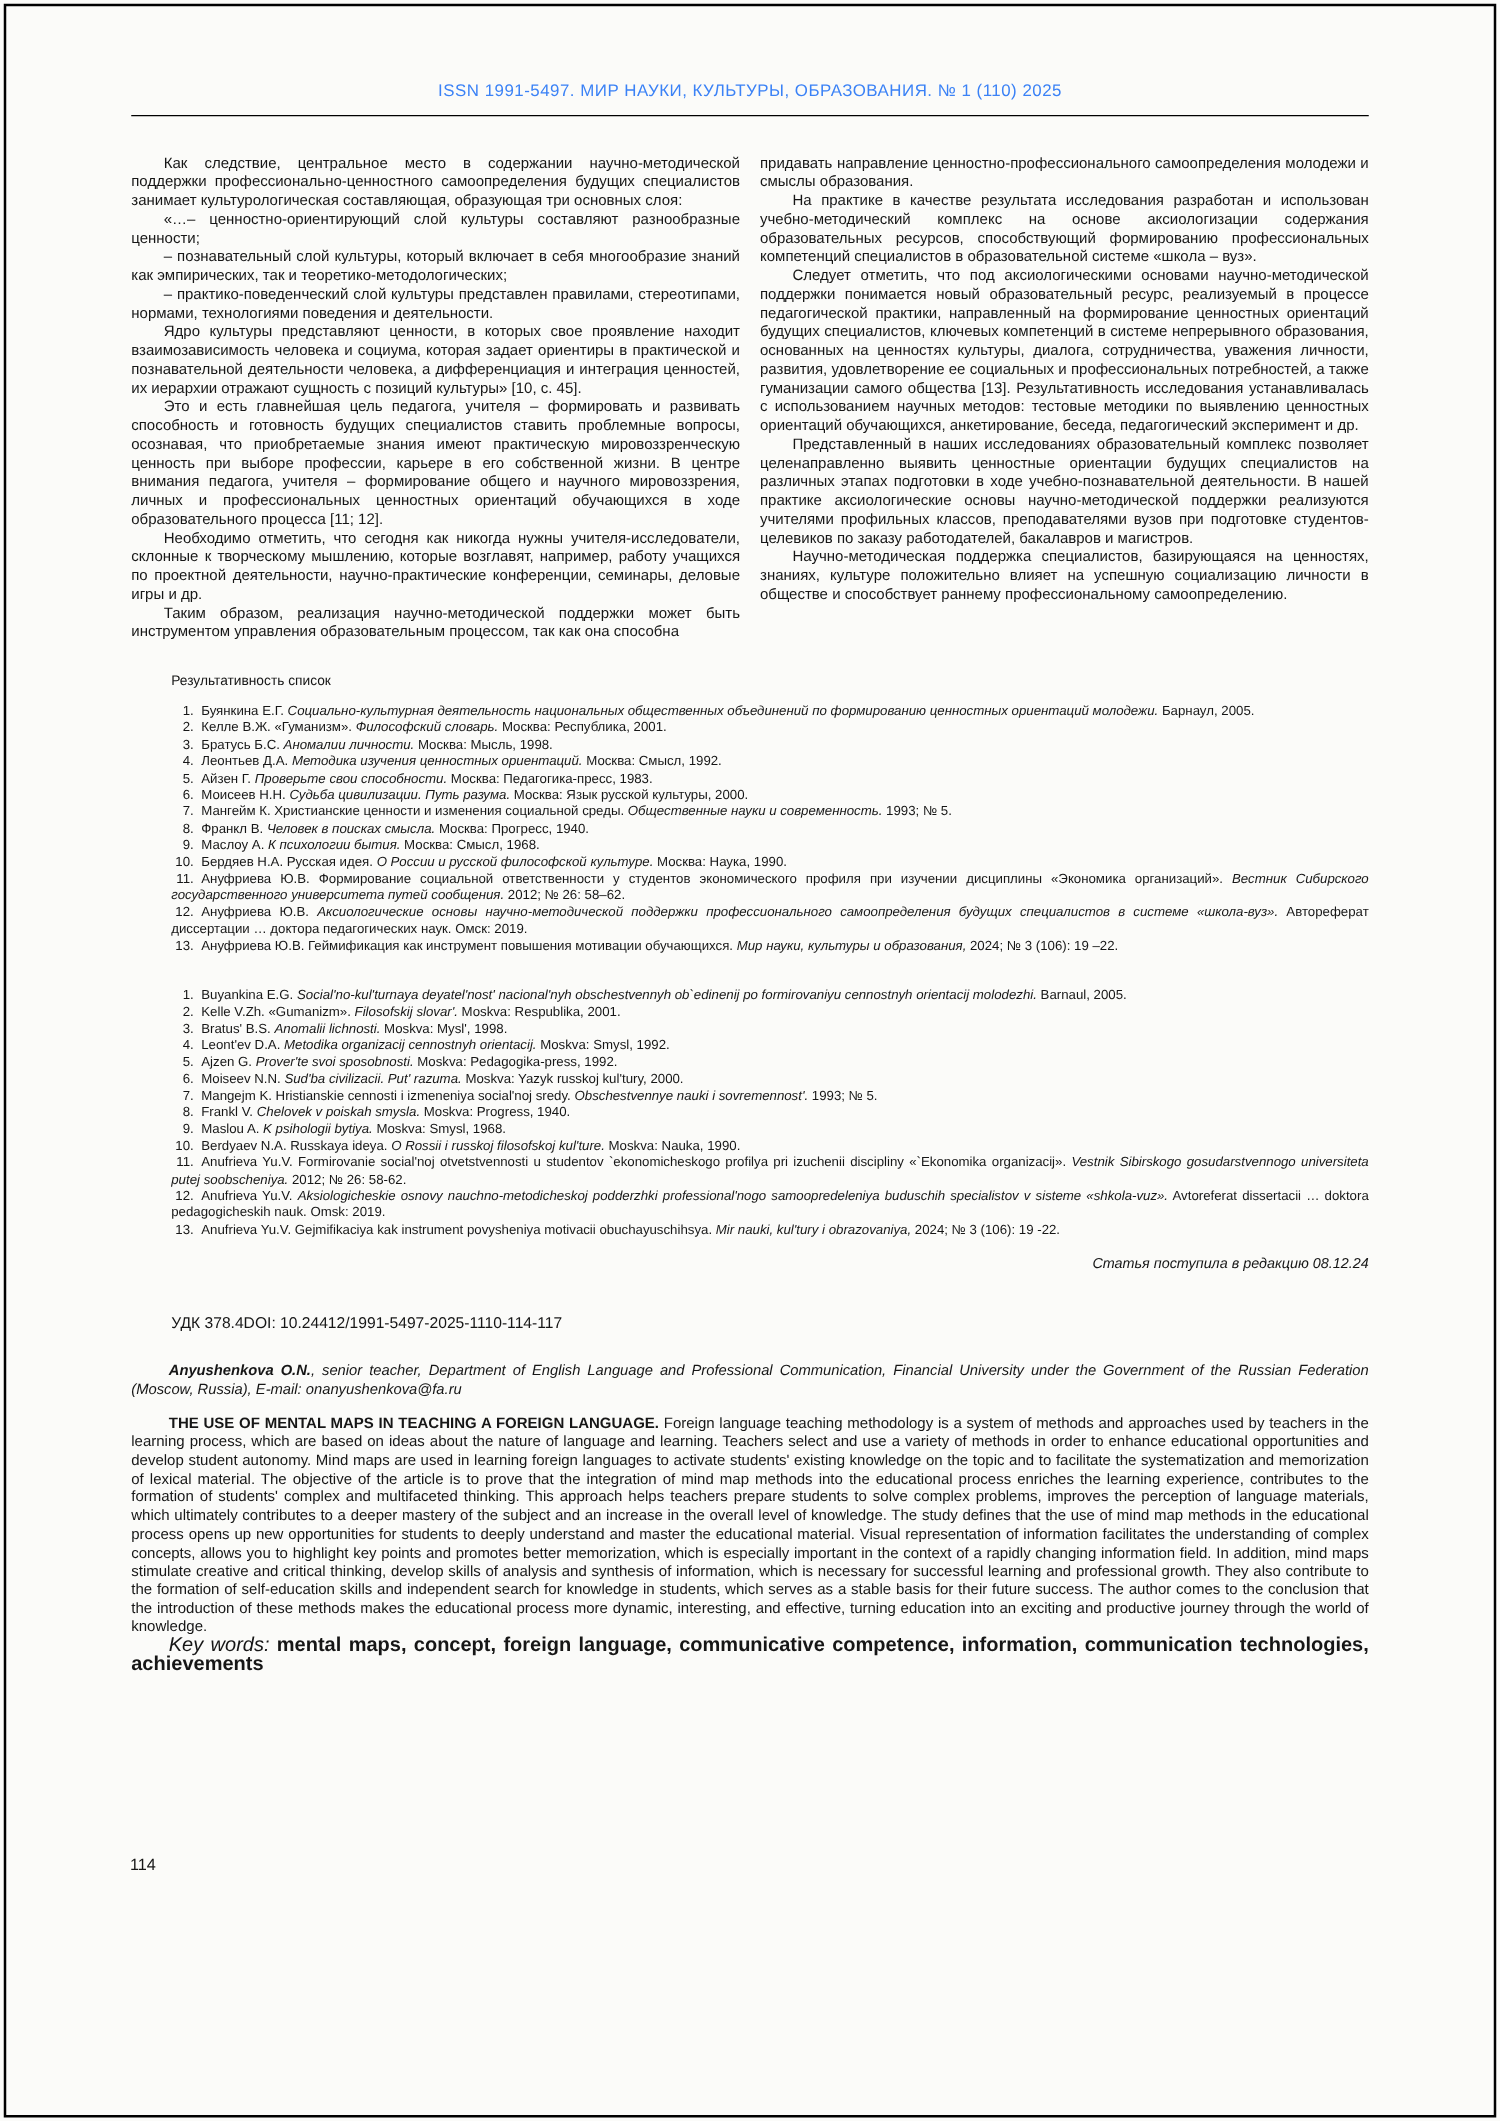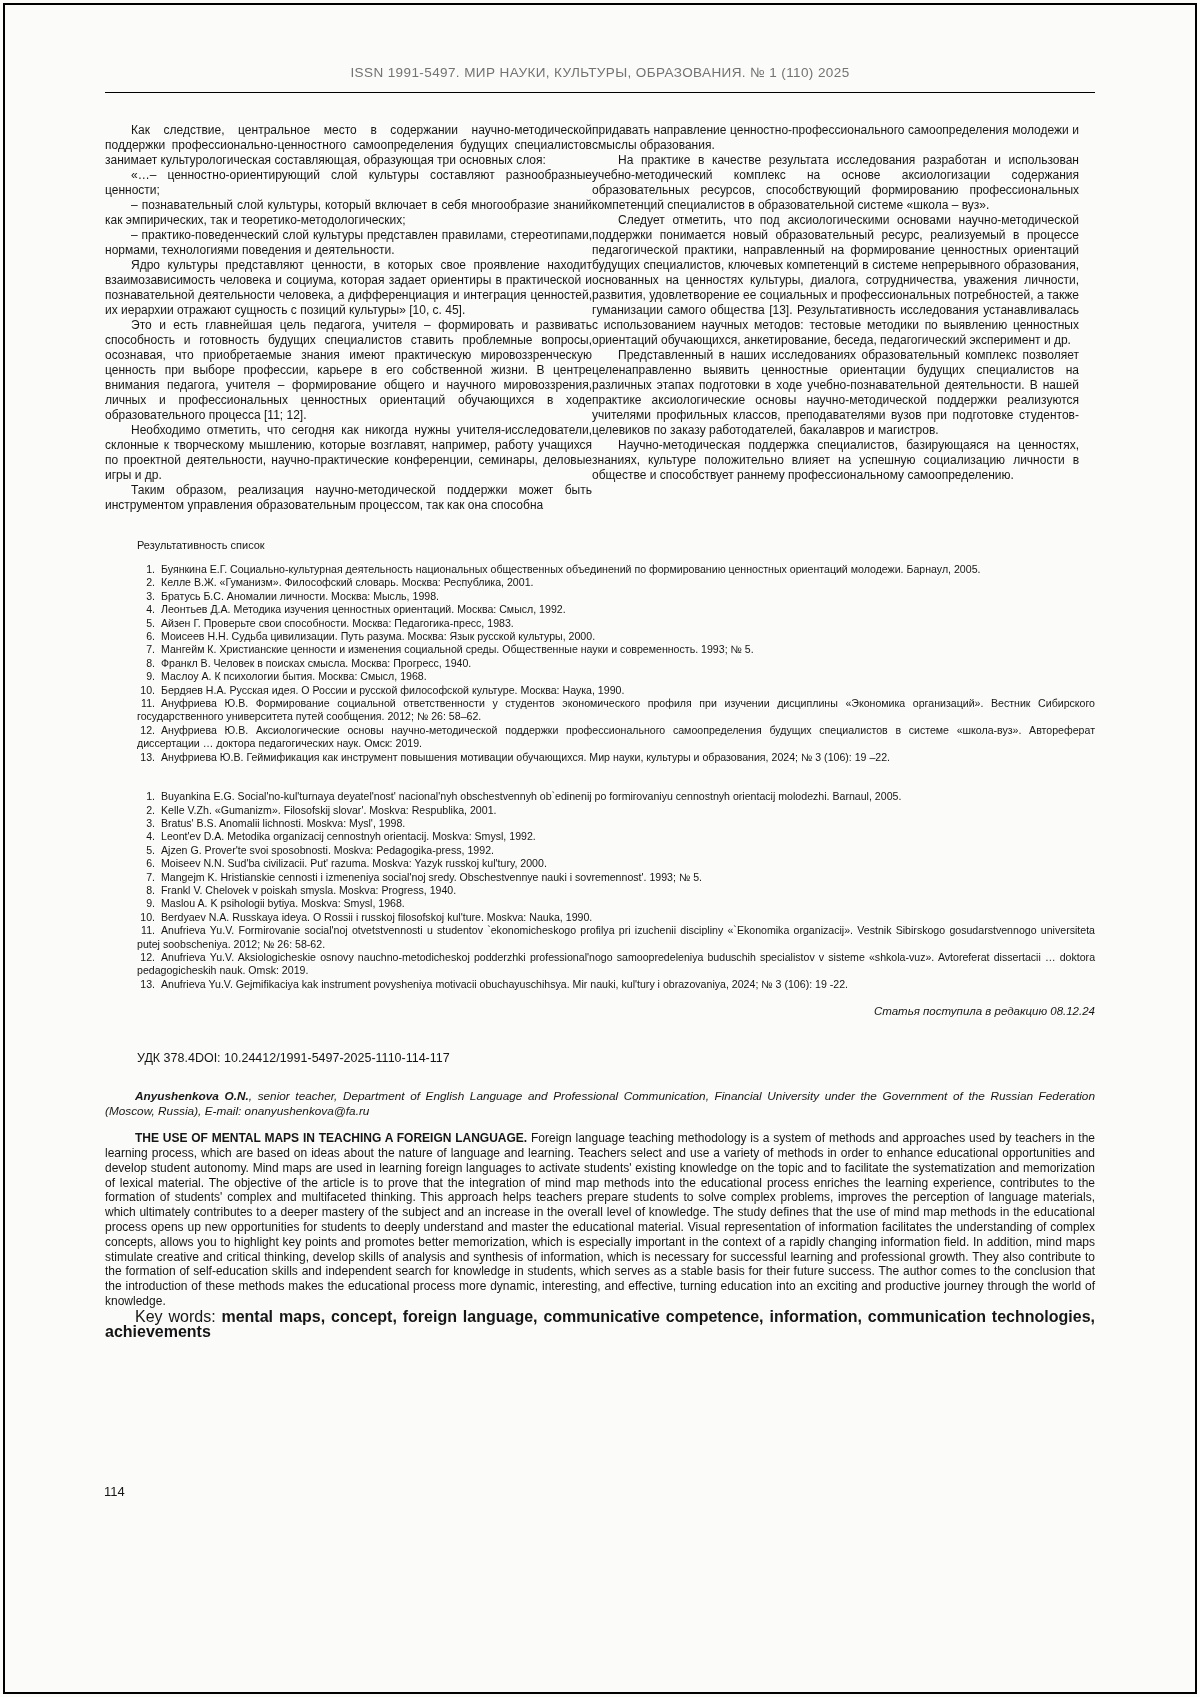--- a/index.html
+++ b/index.html
@@ -6,37 +6,37 @@
   html,body{width:1200px;}
   body{
     width:1200px;height:1697px;position:relative;overflow:hidden;
     background:#fbfbf9;color:#161616;
     font-family:"Liberation Sans","DejaVu Sans",sans-serif;
   }
   .frame{position:absolute;inset:3px;border:2px solid #000;pointer-events:none;}
   .content{width:990px;margin:0 auto;padding-top:64px;}
   .header{
     text-align:center;font-size:13.5px;line-height:17px;letter-spacing:.4px;
-    padding-bottom:11px;border-bottom:1.5px solid #000;color:#737373;
+    padding-bottom:11px;border-bottom:1.5px solid #000;color:#3b82f6;
   }
-  .cols{display:flex;gap:0;margin-top:30px;}
+  .cols{display:flex;gap:16px;margin-top:30px;}
   .col{width:487px;font-size:12px;line-height:15px;text-align:justify;}
   .para{text-indent:26px;}
   .para.cont{text-indent:0;}
   .bib{margin-top:26px;}
   .bib-title{font-size:11px;line-height:13px;margin-left:32px;margin-bottom:11px;}
   .bib-list{margin-left:32px;font-size:10.6px;line-height:13.4px;text-align:justify;}
   .bib-item .num{display:inline-block;min-width:18px;text-align:right;margin-right:6px;}
   .received{margin-top:14px;text-align:right;font-style:italic;font-size:11.5px;}
   .udk-row{margin-top:34px;display:flex;font-size:12.5px;}
   .udk{margin-left:32px;}
   .author{margin-top:24px;font-size:11.8px;line-height:14.5px;font-style:italic;text-align:justify;text-indent:30px;}
   .abstract{margin-top:13px;font-size:12px;line-height:14.8px;text-align:justify;text-indent:30px;}
   .keywords{margin-top:1px;font-size:16px;line-height:14.8px;text-align:justify;text-indent:30px;}
-  .it{margin-top:41px;}
+  .it{font-style:italic;margin-top:41px;}
   .bd{font-weight:bold;}
   .page-num{position:absolute;left:104px;top:1484px;font-size:13px;}
 </style>
 </head>
 <body>
 
 <div class="page">
   <div class="frame"></div>
 
   <div class="content">

